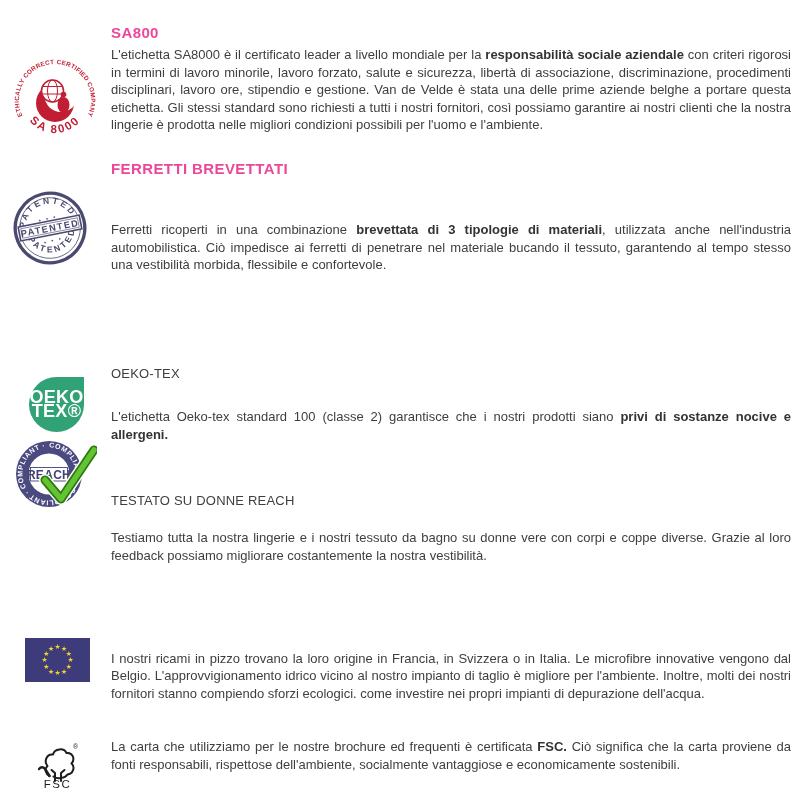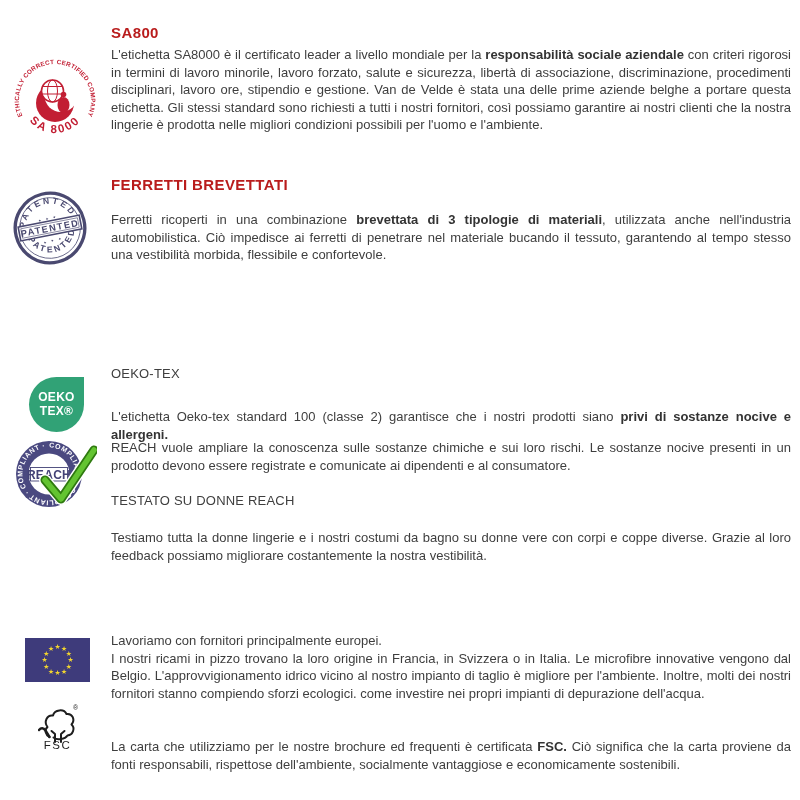--- a/index.html
+++ b/index.html
@@ -4,30 +4,30 @@
 <style>
   * { margin:0; padding:0; box-sizing:border-box; }
   html,body { background:#ffffff; }
   .page {
     position:relative; width:800px; height:800px; background:#ffffff;
     font-family:"Liberation Sans", sans-serif; overflow:hidden;
   }
   .block { position:absolute; left:111px; width:680px; }
   .body-text { font-size:13px; line-height:17.5px; color:#3e3e3e; text-align:justify; }
   .body-text .bseg { font-weight:700; color:#333333; }
-  .h2 { font-size:15px; font-weight:600; color:#b91c1c; letter-spacing:.4px; }
+  .h2 { font-size:15px; font-weight:600; color:#ec4899; letter-spacing:.4px; }
   .label { font-size:13px; color:#3e3e3e; letter-spacing:.2px; }
   .intro-line { text-align:left; }
   .badge { position:absolute; }
   svg text, svg textPath { font-family:"Liberation Sans", sans-serif; }
   .oeko-shape {
     width:55px; height:55px; border-radius:52% 0 52% 52%;
     background:#31a276; color:#ffffff; display:flex; flex-direction:column;
     align-items:center; justify-content:center;
-    font-weight:700; font-size:12px; line-height:13.5px; letter-spacing:.3px;
+    font-weight:700; font-size:18px; line-height:13.5px; letter-spacing:.3px;
   }
 </style>
 </head>
 <body>
 
 <div class="page">
 
   <div class="badge" style="left:8px; top:48px;">
     <svg width="94" height="100" viewBox="0 0 94 100">
       <defs>
@@ -115,43 +115,41 @@
         <text x="32.5" y="37.3">★</text>
         <text x="26" y="35.6">★</text>
         <text x="21.2" y="30.8">★</text>
         <text x="19.5" y="24.3">★</text>
         <text x="21.2" y="17.8">★</text>
         <text x="26" y="13.0">★</text>
       </g>
     </svg>
   </div>
 
-  <div class="badge" style="left:38px; top:701px;text-align:center;">
+  <div class="badge" style="left:38px; top:740px;text-align:center;">
     <svg width="40" height="48" viewBox="0 0 40 48">
       <text x="35" y="9" font-size="7" fill="#1e1e1e">®</text>
       <path d="M 1,29 C 3,26.5 5.5,26.5 7.5,29.5 L 11.5,36" fill="none" stroke="#1e1e1e" stroke-width="2.4" stroke-linecap="round"></path>
       <path d="M 11.5,36 C 7.5,34 6,29 9.5,26 C 5.5,21 9,13.5 15,14.5 C 16.5,8.5 26,7.5 28.5,13 C 34.5,12 37.5,19 33.5,23.5 C 37.5,27 35,34 29.5,34.5 C 27,38.5 19,39.5 15.5,36.5" fill="none" stroke="#1e1e1e" stroke-width="2" stroke-linejoin="round" stroke-linecap="round"></path>
       <path d="M 17,33 L 13.5,30 M 17,33 L 17,41 M 23,33 L 26.5,30 M 23,33 L 23,41" fill="none" stroke="#1e1e1e" stroke-width="2" stroke-linecap="round"></path>
       <text x="19.5" y="47.5" font-size="11.5" letter-spacing="1.5" text-anchor="middle" fill="#1e1e1e" font-family="DejaVu Serif, serif">FSC</text>
     </svg>
   </div>
 
   <div class="block h2" style="top:24px;">SA800</div>
   <p class="block body-text" style="top:46px;"><span>L'etichetta SA8000 è il certificato leader a livello mondiale per la </span><span class="bseg">responsabilità sociale aziendale</span><span> con criteri rigorosi in termini di lavoro minorile, lavoro forzato, salute e sicurezza, libertà di associazione, discriminazione, procedimenti disciplinari, lavoro ore, stipendio e gestione. Van de Velde è stata una delle prime aziende belghe a portare questa etichetta.  Gli stessi standard sono richiesti a tutti i nostri fornitori, così possiamo garantire ai nostri clienti che la nostra lingerie è prodotta nelle migliori condizioni possibili per l'uomo e l'ambiente.</span></p>
 
-  <div class="block h2" style="top:176px;">FERRETTI BREVETTATI</div>
-  <p class="block body-text" style="top:211px;"><span>Ferretti ricoperti in una combinazione </span><span class="bseg">brevettata di 3 tipologie di materiali</span><span>, utilizzata anche nell'industria automobilistica. Ciò impedisce ai ferretti di penetrare nel materiale bucando il tessuto, garantendo al tempo stesso una vestibilità morbida, flessibile e confortevole.</span></p>
+  <div class="block h2" style="top:160px;">FERRETTI BREVETTATI</div>
+  <p class="block body-text" style="top:221px;"><span>Ferretti ricoperti in una combinazione </span><span class="bseg">brevettata di 3 tipologie di materiali</span><span>, utilizzata anche nell'industria automobilistica. Ciò impedisce ai ferretti di penetrare nel materiale bucando il tessuto, garantendo al tempo stesso una vestibilità morbida, flessibile e confortevole.</span></p>
 
 
   <div class="block label" style="top:366px;">OEKO-TEX</div>
   <p class="block body-text" style="top:384px;margin-top:24px;"><span>L'etichetta Oeko-tex standard 100 (classe 2) garantisce che i nostri prodotti siano </span><span class="bseg">privi di sostanze nocive e allergeni.</span></p>
 
-  <p class="block body-text" style="top:439px;"><span>REACH vuole ampliare la conoscenza sulle sostanze chimiche e sui loro rischi. Le sostanze nocive presenti in un prodotto devono essere registrate e comunicate ai dipendenti e al consumatore.</span></p>
 
   <div class="block label" style="top:493px;">TESTATO SU DONNE REACH</div>
-  <p class="block body-text" style="top:529px;"><span>Testiamo tutta la donne lingerie e i nostri costumi da bagno su donne vere con corpi e coppe diverse. Grazie al loro feedback possiamo migliorare costantemente la nostra vestibilità.</span></p>
+  <p class="block body-text" style="top:529px;"><span>Testiamo tutta la nostra lingerie e i nostri tessuto da bagno su donne vere con corpi e coppe diverse. Grazie al loro feedback possiamo migliorare costantemente la nostra vestibilità.</span></p>
 
-  <div class="block body-text intro-line" style="top:632px; text-align:left;">Lavoriamo con fornitori principalmente europei.</div>
   <p class="block body-text" style="top:649.5px;"><span>I nostri ricami in pizzo trovano la loro origine in Francia, in Svizzera o in Italia. Le microfibre innovative vengono dal Belgio. L'approvvigionamento idrico vicino al nostro impianto di taglio è migliore per l'ambiente. Inoltre, molti dei nostri fornitori stanno compiendo sforzi ecologici. come investire nei propri impianti di depurazione dell'acqua.</span></p>
 
   <p class="block body-text" style="top:738px;"><span>La carta che utilizziamo per le nostre brochure ed frequenti è certificata </span><span class="bseg">FSC.</span><span> Ciò significa che la carta proviene da fonti responsabili, rispettose dell'ambiente, socialmente vantaggiose e economicamente sostenibili.</span></p>
 
 </div>
 
 </body></html>

